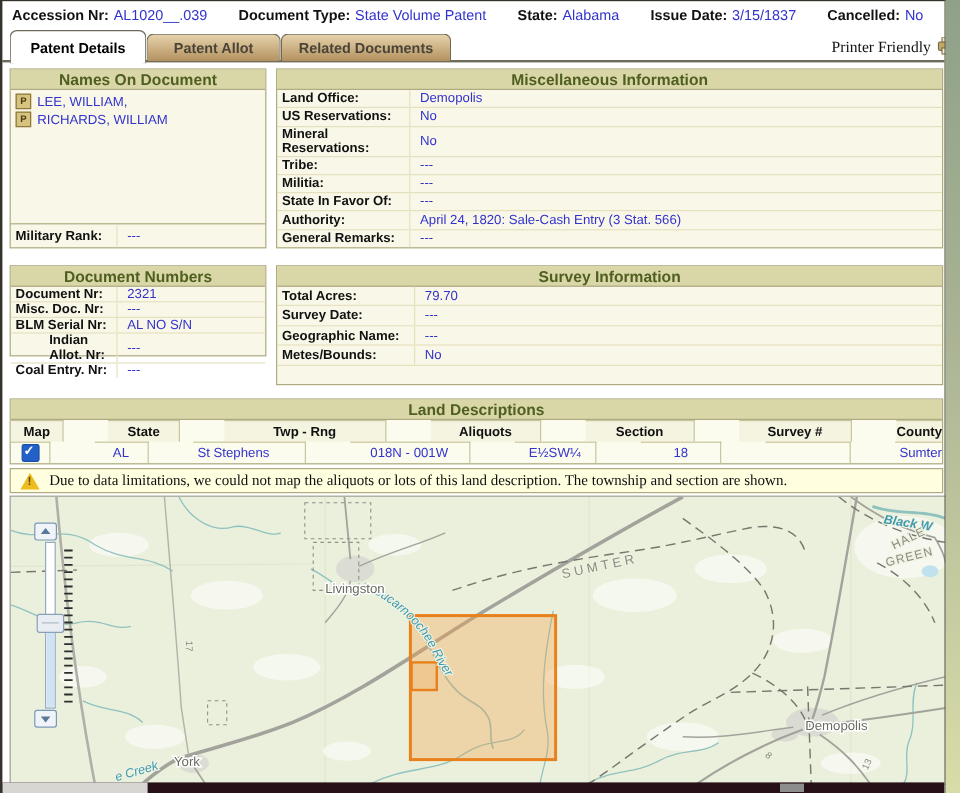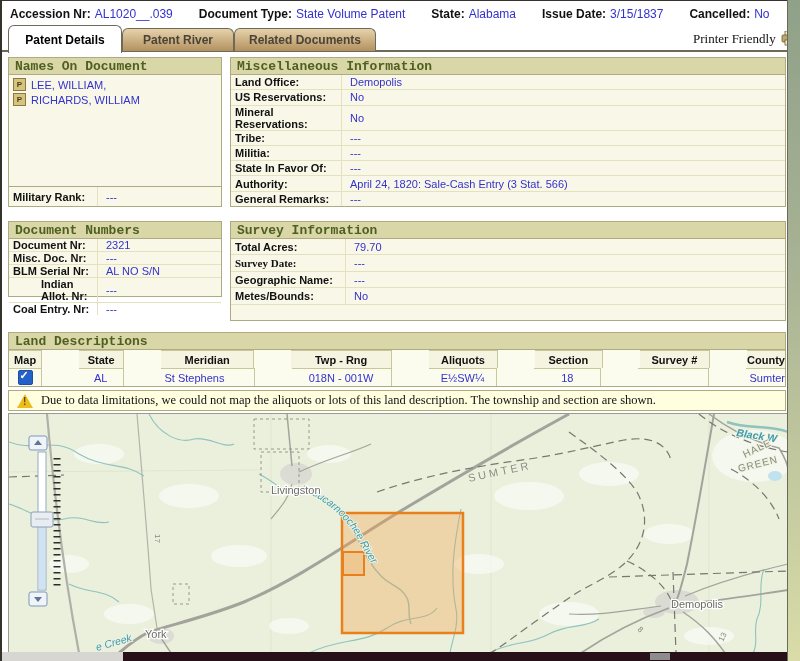--- a/index.html
+++ b/index.html
@@ -17,22 +17,22 @@
   
   .tabline{position:absolute;left:2px;top:50px;width:785px;height:2px;background:#6e6a5a;}
   .tab{position:absolute;top:28px;height:22px;border:1px solid #6e6a5a;border-bottom:none;border-radius:6px 6px 0 0;
     background:linear-gradient(#e6d2ab,#b3915f);color:#4a4438;font-weight:bold;font-size:12px;
     display:flex;align-items:center;justify-content:center;cursor:pointer;}
   .tab.active{top:25px;height:27px;background:#fff;color:#000;z-index:5;}
   .printer{position:absolute;top:31px;left:693px;display:flex;font-family:"Liberation Serif",serif;font-size:13px;color:#111;cursor:pointer;}
   .printer svg{margin-left:5px;}
   
   .panel{position:absolute;background:#f9f8e8;border:1px solid #aeab82;box-sizing:border-box;display:flex;flex-direction:column;}
-  .ptitle{background:#d9d6a8;color:#4f5f1f;font-family:Liberation Mono, monospace;font-weight:bold;font-size:13px;
-    padding:1px 6px;height:17px;box-sizing:border-box;border-bottom:1px solid #aeab82;flex:none;}
+  .ptitle{background:#d9d6a8;color:#4f5f1f;font-family:Liberation Sans, sans-serif;font-weight:bold;font-size:13px;
+    padding:1px 6px;height:17px;box-sizing:border-box;border-bottom:1px solid #aeab82;flex:none;text-align:center;}
   .pbody{flex:1;display:flex;flex-direction:column;}
   .frow{flex:1;display:flex;align-items:center;border-bottom:1px solid #e4e1bf;font-size:11px;box-sizing:border-box;}
   .frow:last-child{border-bottom:none;}
   .flabel{font-weight:bold;color:#111;padding-left:4px;box-sizing:border-box;flex:none;}
   .fvalue{color:#3232cd;border-left:1px solid #e4e1bf;padding-left:8px;flex:1;align-self:stretch;display:flex;align-items:center;}
   .names-body{flex:1;padding:3px 4px;font-size:11px;color:#3232cd;}
   .name-line{display:flex;align-items:center;margin-bottom:2px;}
   .picon{width:11px;height:11px;background:#d8c37e;border:1px solid #8a7a42;color:#4a3d14;font-size:8px;font-weight:bold;
     display:inline-flex;align-items:center;justify-content:center;margin-right:5px;flex:none;}
   .name-link{cursor:pointer;}
@@ -75,21 +75,21 @@
   <div class="topbar">
     <span class="hfield"><span class="hlabel">Accession Nr:</span><span class="hvalue">AL1020__.039</span></span>
     <span class="hfield"><span class="hlabel">Document Type:</span><span class="hvalue">State Volume Patent</span></span>
     <span class="hfield"><span class="hlabel">State:</span><span class="hvalue">Alabama</span></span>
     <span class="hfield"><span class="hlabel">Issue Date:</span><span class="hvalue">3/15/1837</span></span>
     <span class="hfield"><span class="hlabel">Cancelled:</span><span class="hvalue">No</span></span>
   </div>
 
   <div class="tabline"></div>
   <div class="tab active" style="left:8px;width:112px;">Patent Details</div>
-  <div class="tab" style="left:122px;width:110px;">Patent River</div>
+  <div class="tab" style="left:122px;width:110px;">Patent Allot</div>
   <div class="tab" style="left:234px;width:140px;">Related Documents</div>
   <div class="printer">
     <span>Printer Friendly</span>
     <svg width="17" height="15" viewBox="0 0 17 15">
       <rect x="4" y="0" width="9" height="5" fill="#efe9d4" stroke="#6a5a30" stroke-width="0.8"></rect>
       <rect x="1" y="4" width="15" height="7" rx="1" fill="#c0a866" stroke="#6a5a30" stroke-width="0.8"></rect>
       <rect x="4" y="9" width="9" height="5" fill="#f4efdd" stroke="#6a5a30" stroke-width="0.8"></rect>
       <circle cx="13.5" cy="6" r="0.9" fill="#4a3d14"></circle>
     </svg>
   </div>
@@ -177,41 +177,40 @@
   </div>
 
   <div class="panel" style="left:230px;top:221px;width:556px;height:100px;">
     <div class="ptitle">Survey Information</div>
     <div class="pbody">
       <div class="frow">
           <span class="flabel" style="width:114px;">Total Acres:</span>
           <span class="fvalue">79.70</span>
         </div>
       <div class="frow">
-          <span class="flabel" style="width:114px;font-family:Liberation Serif, serif;">Survey Date:</span>
+          <span class="flabel" style="width:114px;">Survey Date:</span>
           <span class="fvalue">---</span>
         </div>
       <div class="frow">
           <span class="flabel" style="width:114px;">Geographic Name:</span>
           <span class="fvalue">---</span>
         </div>
       <div class="frow">
           <span class="flabel" style="width:114px;">Metes/Bounds:</span>
           <span class="fvalue">No</span>
         </div>
       <div class="frow"></div>
     </div>
   </div>
 
   <div class="land-panel">
     <div class="ptitle">Land Descriptions</div>
     <div class="lrow lhead">
       <div class="lcell c0">Map</div>
       <div class="lcell c1">State</div>
-      <div class="lcell c2">Meridian</div>
       <div class="lcell c3">Twp - Rng</div>
       <div class="lcell c4">Aliquots</div>
       <div class="lcell c5">Section</div>
       <div class="lcell c6">Survey #</div>
       <div class="lcell c7">County</div>
     </div>
     <div class="lrow">
       <div class="lcell c0">
           <span class="checkbox checked"></span>
         </div>

